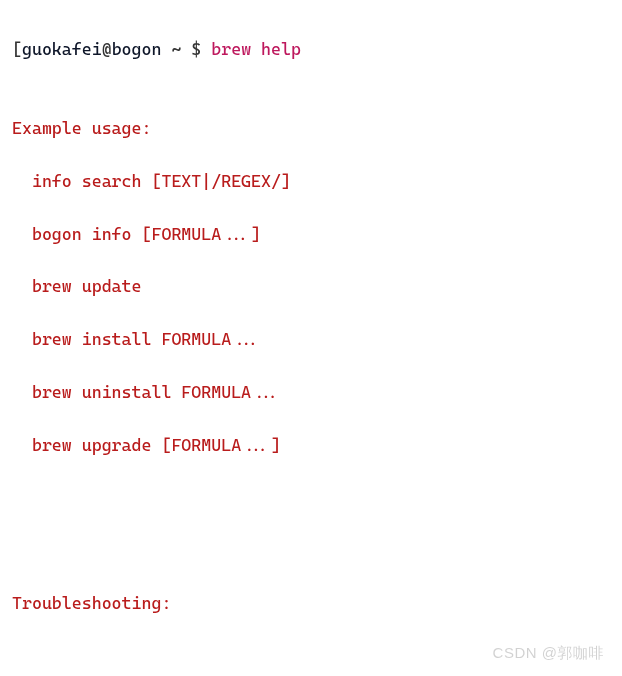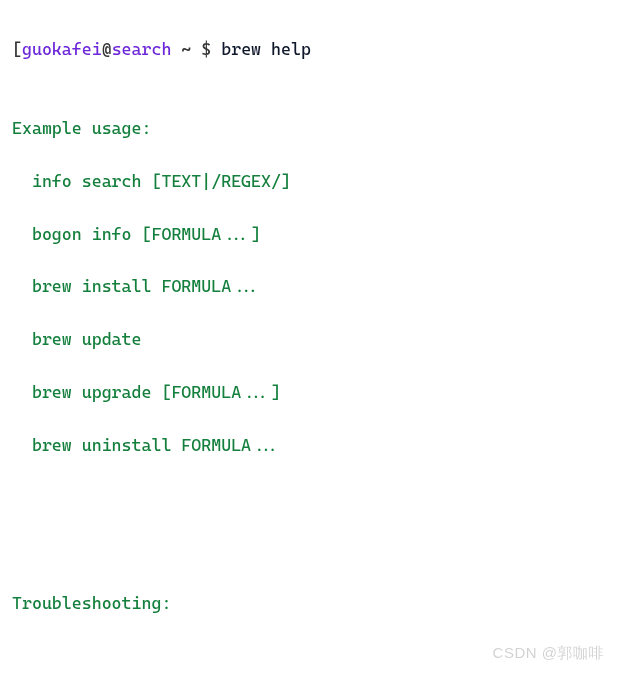--- a/index.html
+++ b/index.html
@@ -13,51 +13,51 @@
       width: 622px;
       height: 676px;
       position: relative;
       overflow: hidden;
     }
     .terminal {
       white-space: pre;
     }
     .prompt-line { }
     .bracket { color: #333333; }
-    .user-host { color: #6d28d9; }
+    .user-host { color: #0f172a; }
     .tilde { color: #333333; }
     .dollar { color: #333333; }
-    .command { color: #0f172a; }
-    .line { color: #15803d; }
+    .command { color: #be185d; }
+    .line { color: #b91c1c; }
     .indent { padding-left: 2ch; }
     .section { }
     .blank { height: 1.55em; }
     .watermark {
       position: absolute;
       bottom: 12px;
       right: 18px;
       font-family: -apple-system, BlinkMacSystemFont, "Segoe UI", sans-serif;
       font-size: 15px;
       color: rgba(0,0,0,0.18);
       letter-spacing: 0.5px;
     }
   </style>
 </head>
 <body>
 
 <div class="terminal">
-<div class="prompt-line"><span class="bracket">[</span><span class="user-host">guokafei</span><span>@</span><span class="user-host">search</span> <span class="tilde">~</span> <span class="dollar">$</span> <span class="command">brew help</span></div>
+<div class="prompt-line"><span class="bracket">[</span><span class="user-host">guokafei</span><span>@</span><span class="user-host">bogon</span> <span class="tilde">~</span> <span class="dollar">$</span> <span class="command">brew help</span></div>
 <div class="section">
 <div class="line">Example usage:</div>
 <div class="line indent">info search [TEXT|/REGEX/]</div>
 <div class="line indent">bogon info [FORMULA...]</div>
+<div class="line indent">brew update</div>
 <div class="line indent">brew install FORMULA...</div>
-<div class="line indent">brew update</div>
+<div class="line indent">brew uninstall FORMULA...</div>
 <div class="line indent">brew upgrade [FORMULA...]</div>
-<div class="line indent">brew uninstall FORMULA...</div>
 </div>
 <div class="blank"></div>
 <div class="section">
 <div class="line">Troubleshooting:</div>
 
 
 
 </div>
 
 

